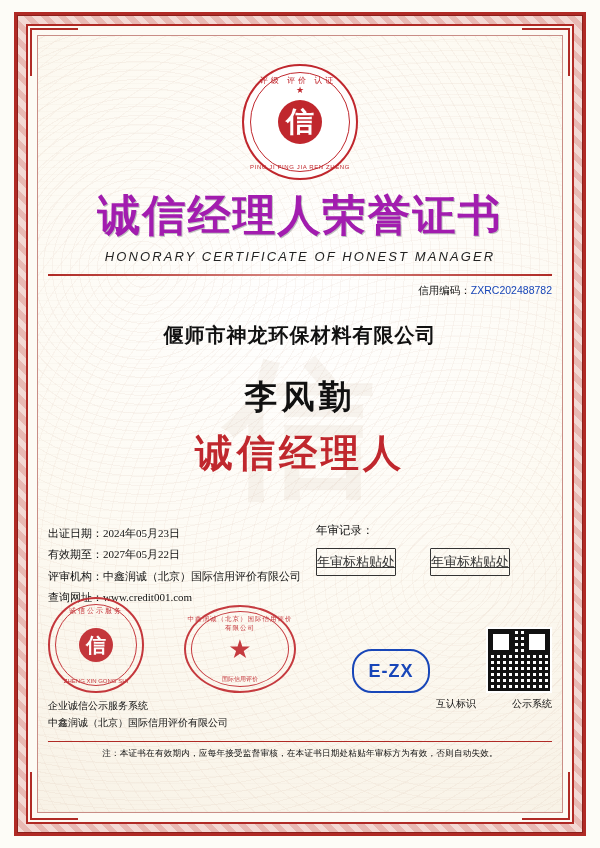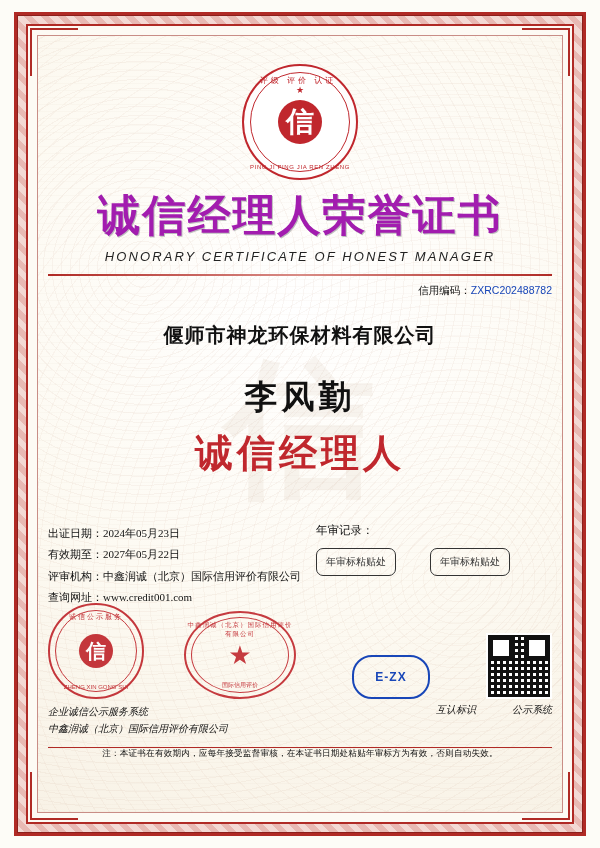--- a/index.html
+++ b/index.html
@@ -128,23 +128,23 @@
   
   .info{
     margin-top:44px;display:flex;justify-content:space-between;align-items:flex-start;
   }
   .info-left{font-size:11px;line-height:1.95;color:#111;}
   .info-left .val{font-family:"Liberation Serif",serif;}
   .info-right{width:236px;}
   .annual-label{font-size:11.5px;color:#111;margin-bottom:10px;}
   .stamp-row{display:flex;gap:34px;}
   .stamp-box{
-    width:78px;height:26px;border:1px solid #333;border-radius:7px;
+    width:78px;height:26px;border:1px solid #333;border-radius:1px;
     display:flex;align-items:center;justify-content:center;
-    font-size:10px;color:#333;
+    font-size:13px;color:#333;text-decoration:underline;
   }
 
   
   .bottom{
     position:absolute;left:0;right:0;bottom:42px;
   }
   .bottom-row{display:flex;align-items:flex-end;justify-content:space-between;}
   .seal-b{
     position:relative;width:92px;height:92px;border-radius:50%;
     border:2px solid #c0272d;opacity:.92;
@@ -179,44 +179,44 @@
   }
   .seal-oval .top{
     position:absolute;top:8px;left:0;right:0;text-align:center;font-size:6.5px;color:#c0272d;letter-spacing:1px;
   }
   .seal-oval .bot{
     position:absolute;bottom:7px;left:0;right:0;text-align:center;font-size:6px;color:#c0272d;
   }
   .logo-ezx{
     width:74px;height:40px;border-radius:20px;border:2px solid #1846b8;
     display:flex;align-items:center;justify-content:center;
-    color:#1846b8;font-weight:bold;font-size:12px;letter-spacing:1px;
+    color:#1846b8;font-weight:bold;font-size:18px;letter-spacing:1px;
     font-family:"Liberation Sans",sans-serif;
   }
   .qr{
     width:62px;height:62px;
     background:
       repeating-linear-gradient(0deg,#111 0 3px,transparent 3px 6px),
       repeating-linear-gradient(90deg,#111 0 3px,transparent 3px 6px);
     background-color:#fff;
     border:2px solid #fff;
     position:relative;
   }
   .qr::before,.qr::after{
     content:"";position:absolute;width:16px;height:16px;border:3px solid #111;background:#fff;
   }
   .qr::before{left:2px;top:2px;}
   .qr::after{right:2px;top:2px;}
   .captions{
-    display:flex;justify-content:space-between;margin-top:4px;font-size:10px;color:#111;font-style:italic;
+    display:flex;justify-content:space-between;margin-top:4px;font-size:10px;color:#111;
   }
   .cap-left{line-height:1.7;text-align:left;}
   .cap-right{display:flex;gap:36px;}
   .footnote{
-    margin-top:10px;border-top:1px solid #b02a25;
+    margin-top:10px;border-top:1px solid #b02a25;padding-top:6px;
     font-size:8.6px;color:#111;text-align:center;letter-spacing:.2px;
   }
   .wm{
     position:absolute;left:50%;top:330px;transform:translateX(-50%);
     font-size:150px;color:rgba(200,170,150,.12);font-weight:bold;
     font-family:"Liberation Serif",serif;pointer-events:none;
   }
 </style>
 </head>
 <body>

